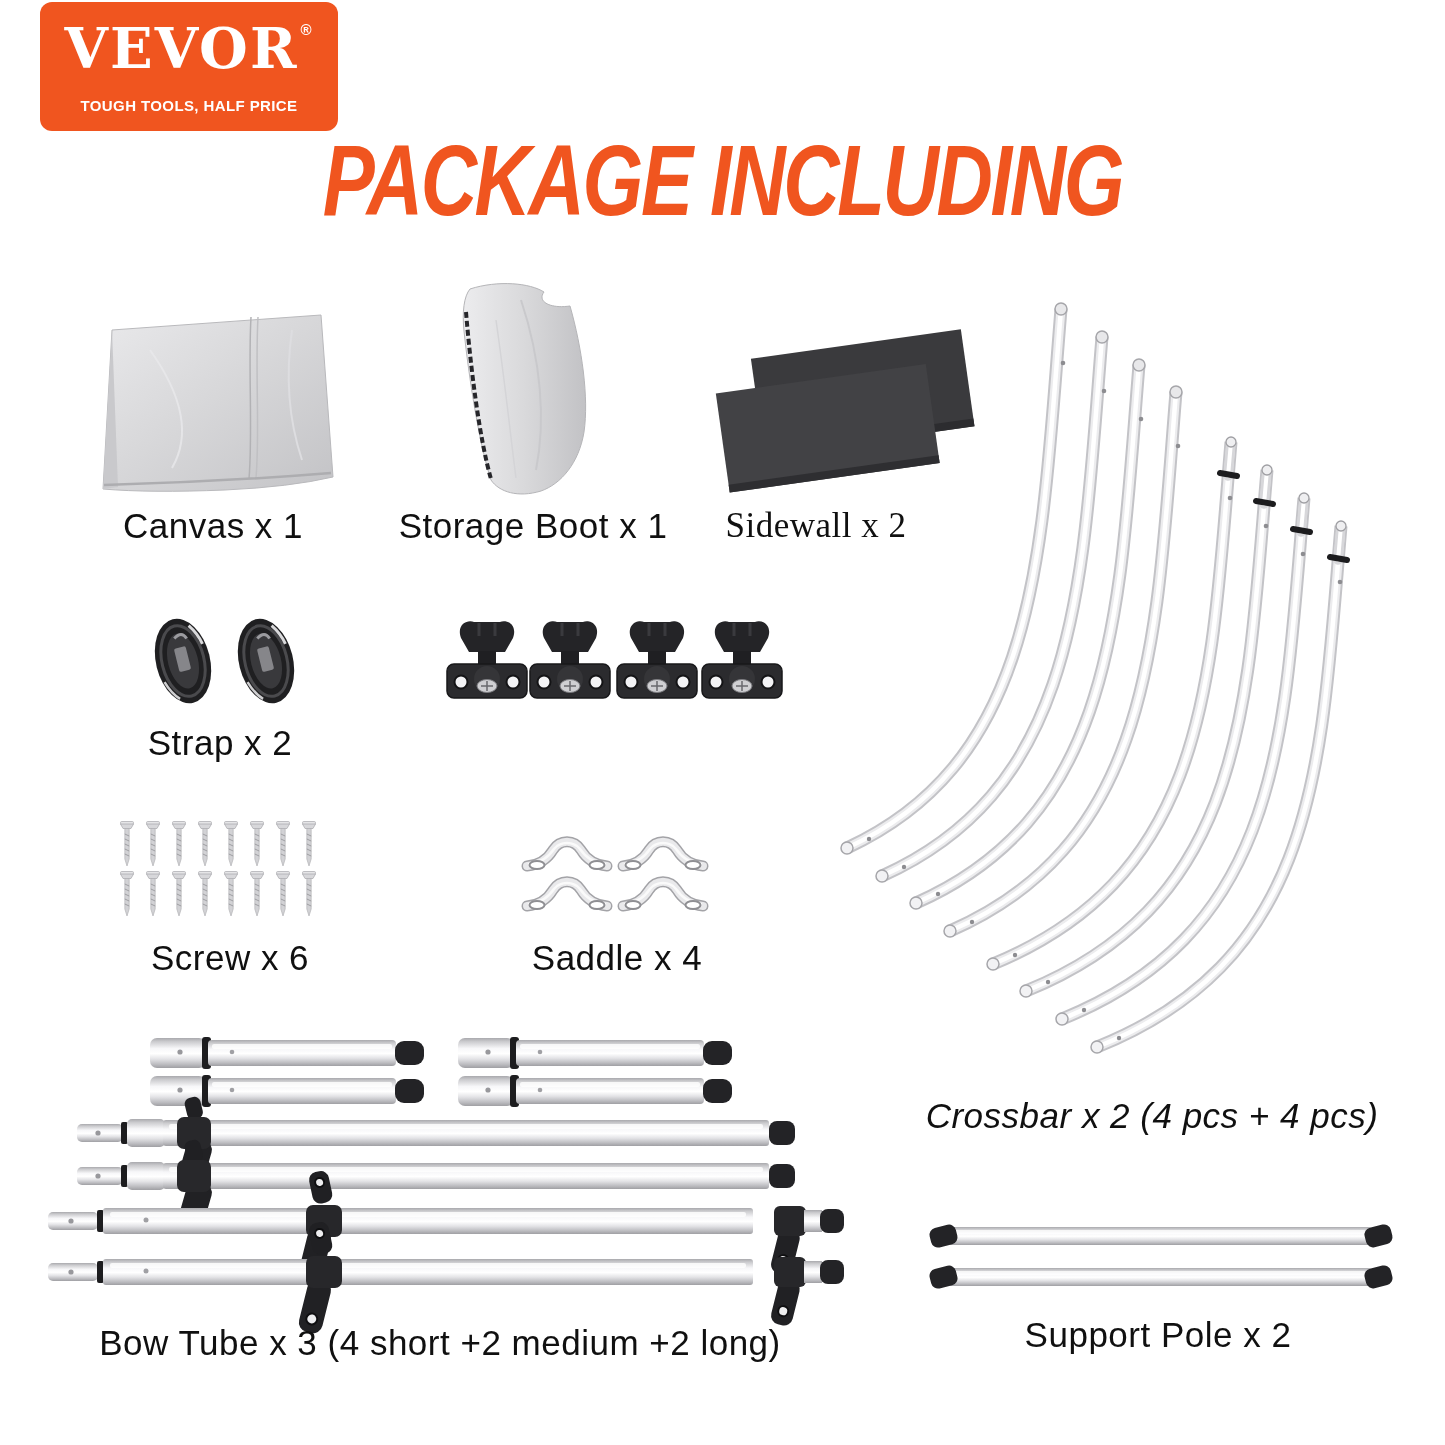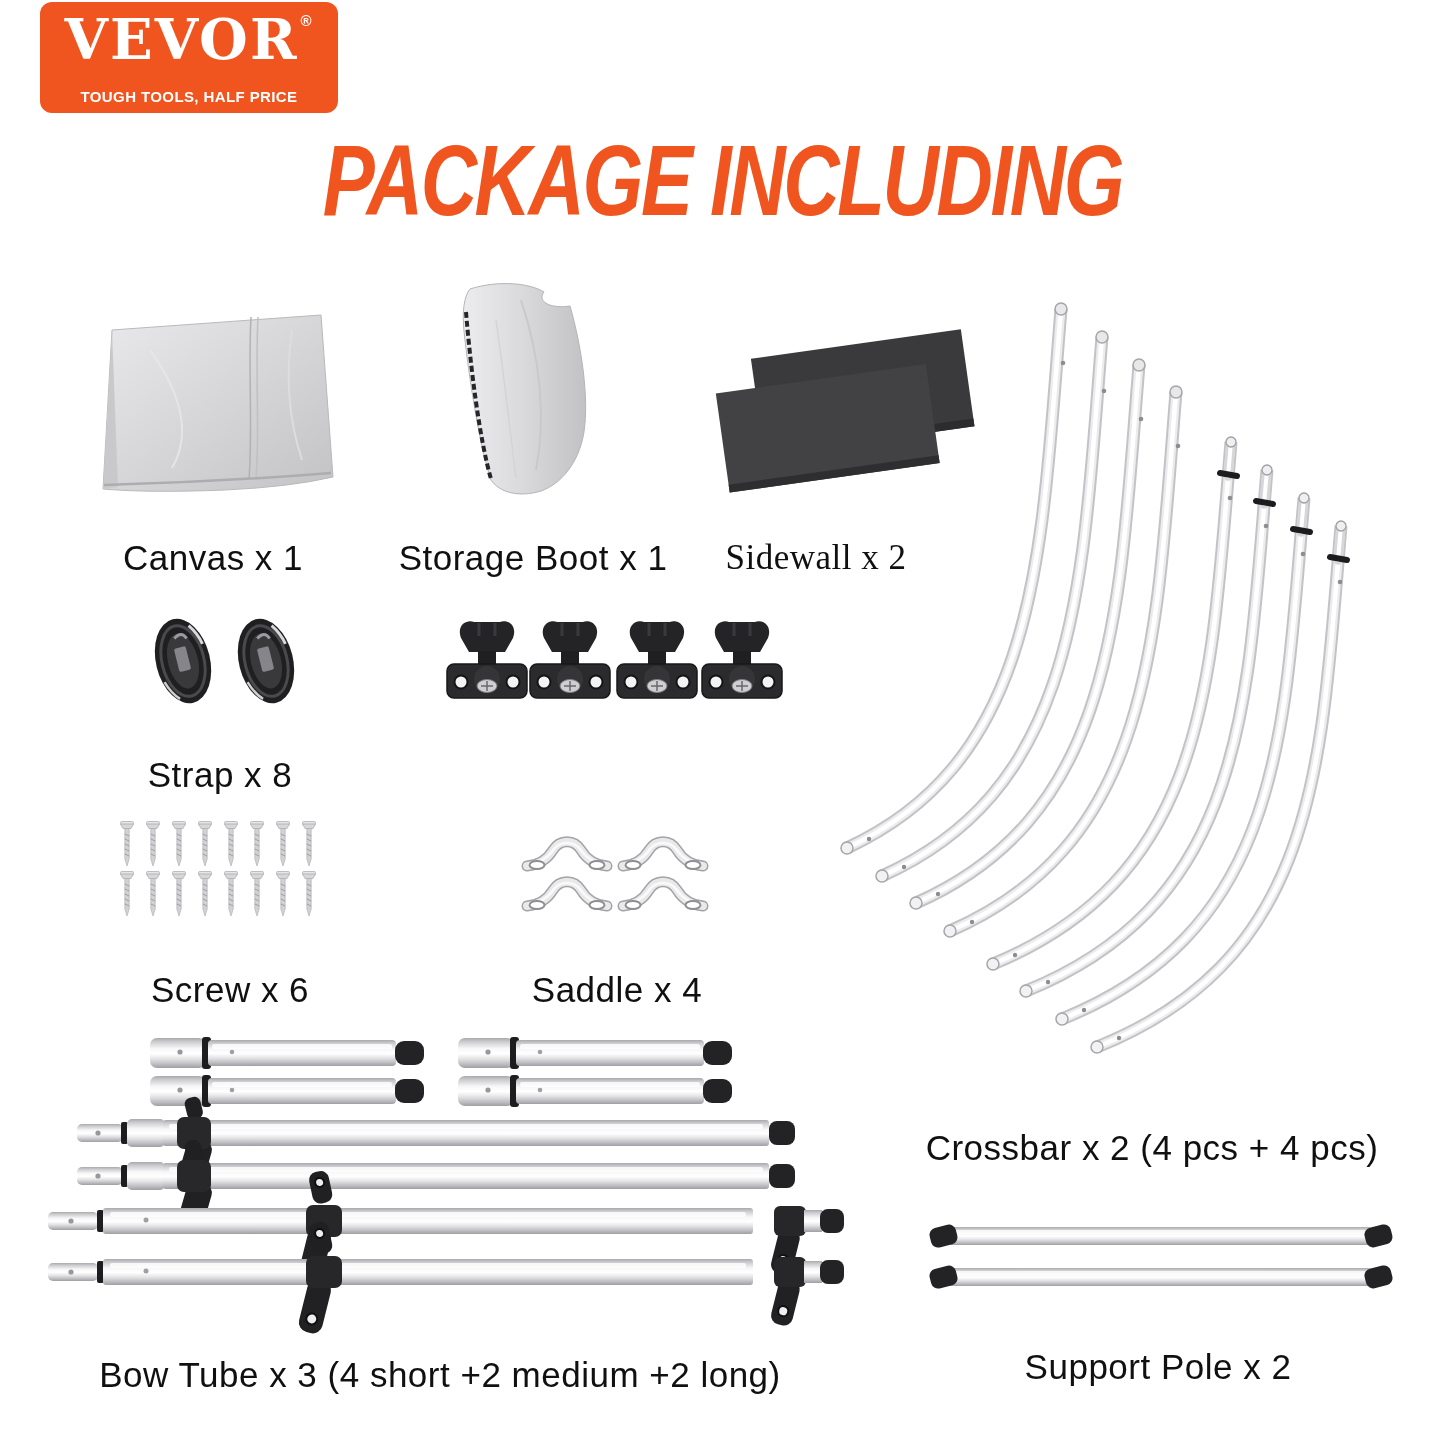--- a/index.html
+++ b/index.html
@@ -1,29 +1,29 @@
 <!DOCTYPE html>
 <html><head>
 <meta charset="utf-8">
 <style>
   html,body{margin:0;padding:0;background:#ffffff;}
   .stage{position:relative;width:1445px;height:1445px;background:#ffffff;overflow:hidden;
          font-family:"Liberation Sans",sans-serif;}
-  .logo{position:absolute;left:40px;top:2px;width:298px;height:111px;background:#F0551F;
+  .logo{position:absolute;left:40px;top:2px;width:298px;height:129px;background:#F0551F;
         border-radius:12px;display:flex;flex-direction:column;align-items:center;justify-content:center;}
   .logo-brand{color:#ffffff;font-family:"DejaVu Serif",serif;font-weight:bold;font-size:56px;
               line-height:1;letter-spacing:2px;display:flex;align-items:flex-start;}
   .logo-reg{font-size:15px;line-height:1;margin-top:2px;margin-left:2px;font-family:"Liberation Sans",sans-serif;}
   .logo-tagline{color:#ffffff;font-size:15px;font-weight:bold;letter-spacing:0.4px;margin-top:21px;
                 font-family:"Liberation Sans",sans-serif;}
   .page-title{position:absolute;left:0;right:0;top:130px;text-align:center;font-style:italic;}
   .page-title span{display:inline-block;color:#F0551F;font-weight:800;font-size:100px;line-height:1;
                    letter-spacing:-3px;transform:scaleX(0.78);transform-origin:center;white-space:nowrap;}
   .item-label{position:absolute;font-size:35px;font-weight:400;line-height:1.15;color:#101010;
-              text-align:center;transform:translateX(-50%);white-space:nowrap;letter-spacing:0.5px;margin-top:32px;}
+              text-align:center;transform:translateX(-50%);white-space:nowrap;letter-spacing:0.5px;}
   svg.art{position:absolute;left:0;top:0;}
 </style>
 </head>
 <body>
 
 <div class="stage">
 
   <svg class="art" width="1445" height="1445" viewBox="0 0 1445 1445">
     <defs>
       <linearGradient id="cyl" x1="0" y1="0" x2="0" y2="1">
@@ -360,20 +360,20 @@
     <div class="logo-tagline">TOUGH TOOLS, HALF PRICE</div>
   </div>
 
   <div class="page-title">
     <span>PACKAGE INCLUDING</span>
   </div>
 
   <div class="item-label" style="left:213px;top:506px;">Canvas x 1</div>
   <div class="item-label" style="left:533px;top:506px;">Storage Boot x 1</div>
   <div class="item-label" style="left:816px;top:506px;font-family:Liberation Serif, serif;">Sidewall x 2</div>
-  <div class="item-label" style="left:220px;top:723px;">Strap x 8</div>
+  <div class="item-label" style="left:220px;top:723px;">Strap x 2</div>
   <div class="item-label" style="left:230px;top:938px;">Screw x 6</div>
   <div class="item-label" style="left:617px;top:938px;">Saddle x 4</div>
-  <div class="item-label" style="left:1152px;top:1096px;">Crossbar x 2 (4 pcs + 4 pcs)</div>
+  <div class="item-label" style="left:1152px;top:1096px;font-style:italic;">Crossbar x 2 (4 pcs + 4 pcs)</div>
   <div class="item-label" style="left:440px;top:1323px;">Bow Tube x 3 (4 short +2 medium +2 long)</div>
   <div class="item-label" style="left:1158px;top:1315px;">Support Pole x 2</div>
 
 </div>
 
 </body></html>

